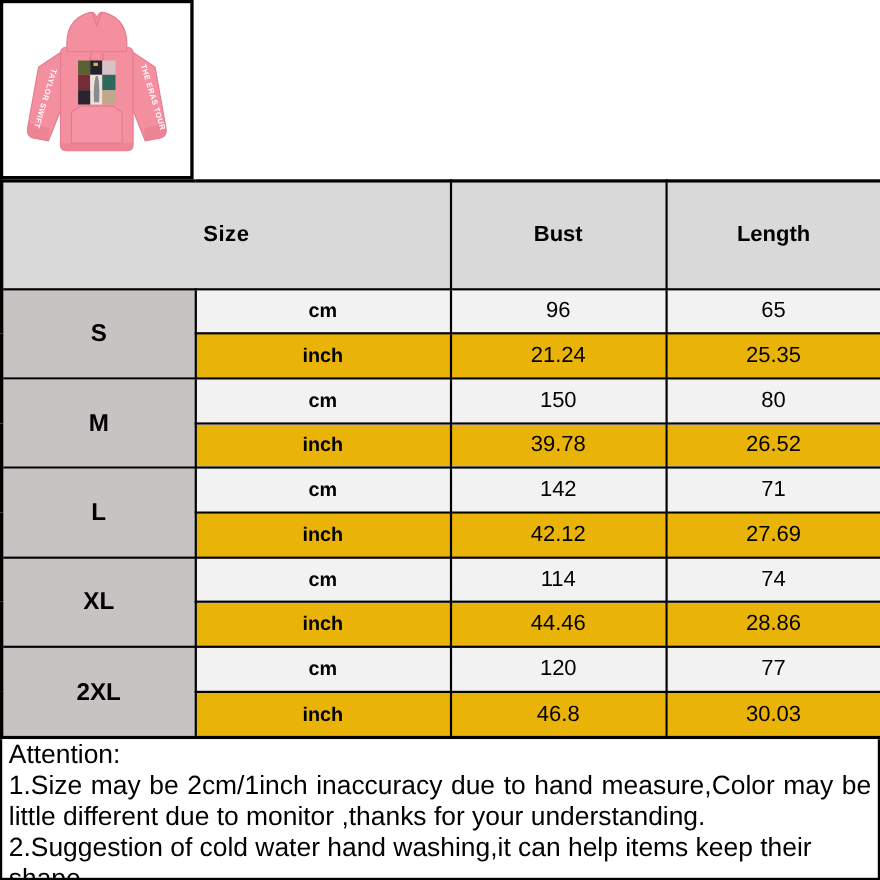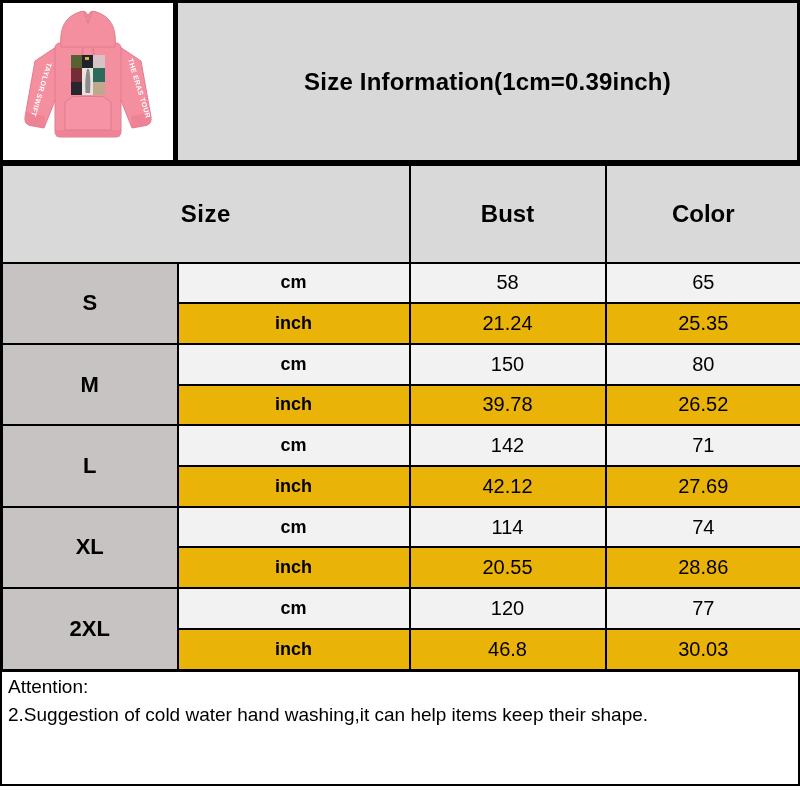--- a/index.html
+++ b/index.html
@@ -12,31 +12,31 @@
                  display:flex; align-items:center; justify-content:center; overflow:hidden; }
   .banner-cell { flex:1; box-sizing:border-box; border:3px solid #000; border-left-width:2px; background:#d8d8d8;
                  display:flex; align-items:center; justify-content:center; }
   .banner-title { font-size:24px; font-weight:bold; letter-spacing:0.2px; }
 
   
   table.size-chart { width:800px; height:509px; flex:none; border-collapse:collapse; table-layout:fixed;
                      border:3px solid #000; }
   table.size-chart td { border:2px solid #000; text-align:center; vertical-align:middle; padding:0; overflow:hidden; }
   tr.header-row { height:98px; }
-  tr.header-row td { background:#d9d9d9; font-weight:bold; font-size:24px; }
+  tr.header-row td { background:#d9d9d9; font-weight:bold; font-size:20px; }
   td.size-hdr { font-size:42px; letter-spacing:0.5px; }
   td.size-cell { background:#c7c3c3; font-weight:bold; font-size:22px; }
   tr.cm-row td.shade { background:#f2f2f2; }
   tr.inch-row td { background:#eab308; }
   td.unit { font-weight:bold; font-size:18px; }
   td.val { font-weight:normal; font-size:20px; }
 
   
-  .attention { height:114px; flex:none; box-sizing:border-box; border:2px solid #000; border-top:none;
-               background:#fff; padding:1px 6px 16px 6px; font-size:19px; line-height:28px; }
+  .attention { height:128px; flex:none; box-sizing:border-box; border:2px solid #000; border-top:none;
+               background:#fff; padding:1px 6px 16px 6px; font-size:24px; line-height:28px; }
   .attention .justify { text-align:justify; }
   .spacer { flex:1; background:#fff; }
 
   svg text { font-family:"Liberation Sans","DejaVu Sans",sans-serif; font-weight:bold; }
 </style>
 </head>
 <body>
 
 <div class="page">
 
@@ -73,43 +73,40 @@
           <rect x="90" y="65" width="12" height="14" fill="#2c6a5e"></rect>
           <rect x="68" y="79" width="11" height="13" fill="#29252e"></rect>
           <rect x="90" y="79" width="12" height="13" fill="#bfa98c"></rect>
           <path d="M84 66 Q81.5 76 82.5 90 L87 90 Q88 75 86 66 Z" fill="#8b8a93"></path>
         </g>
 
         <text x="36" y="86" font-size="7" fill="#ffffff" text-anchor="middle" letter-spacing="0.4" transform="rotate(107 36 86)">TAYLOR SWIFT</text>
         <text x="134" y="86" font-size="7" fill="#ffffff" text-anchor="middle" letter-spacing="0.4" transform="rotate(73 134 86)">THE ERAS TOUR</text>
       </svg>
     </div>
-    <div class="banner-cell">
-      <span class="banner-title">Size Information(1cm=0.39inch)</span>
-    </div>
   </div>
 
   <table class="size-chart">
     <colgroup>
         <col style="width:176px">
         <col style="width:232px">
         <col style="width:196px">
         <col style="width:196px">
       </colgroup>
     <tbody>
       <tr class="header-row">
         <td colspan="2" class="size-hdr">Size</td>
         <td>Bust</td>
-        <td>Color</td>
+        <td>Length</td>
       </tr>
 
       <tr class="cm-row">
         <td rowspan="2" class="size-cell">S</td>
         <td class="unit shade">cm</td>
-        <td class="val shade">58</td>
+        <td class="val shade">96</td>
         <td class="val shade">65</td>
       </tr>
       <tr class="inch-row">
         <td class="unit">inch</td>
         <td class="val">21.24</td>
         <td class="val">25.35</td>
       </tr>
 
       <tr class="cm-row">
         <td rowspan="2" class="size-cell">M</td>
@@ -136,37 +133,38 @@
       </tr>
 
       <tr class="cm-row">
         <td rowspan="2" class="size-cell">XL</td>
         <td class="unit shade">cm</td>
         <td class="val shade">114</td>
         <td class="val shade">74</td>
       </tr>
       <tr class="inch-row">
         <td class="unit">inch</td>
-        <td class="val">20.55</td>
+        <td class="val">44.46</td>
         <td class="val">28.86</td>
       </tr>
 
       <tr class="cm-row">
         <td rowspan="2" class="size-cell">2XL</td>
         <td class="unit shade">cm</td>
         <td class="val shade">120</td>
         <td class="val shade">77</td>
       </tr>
       <tr class="inch-row">
         <td class="unit">inch</td>
         <td class="val">46.8</td>
         <td class="val">30.03</td>
       </tr>
     </tbody>
   </table>
 
   <div class="attention">
     <div>Attention:</div>
+    <div class="justify">1.Size may be 2cm/1inch inaccuracy due to hand measure,Color may be little different due to monitor ,thanks for your understanding.</div>
     <div>2.Suggestion of cold water hand washing,it can help items keep their shape.</div>
   </div>
 
   <div class="spacer"></div>
 </div>
 
 </body></html>

